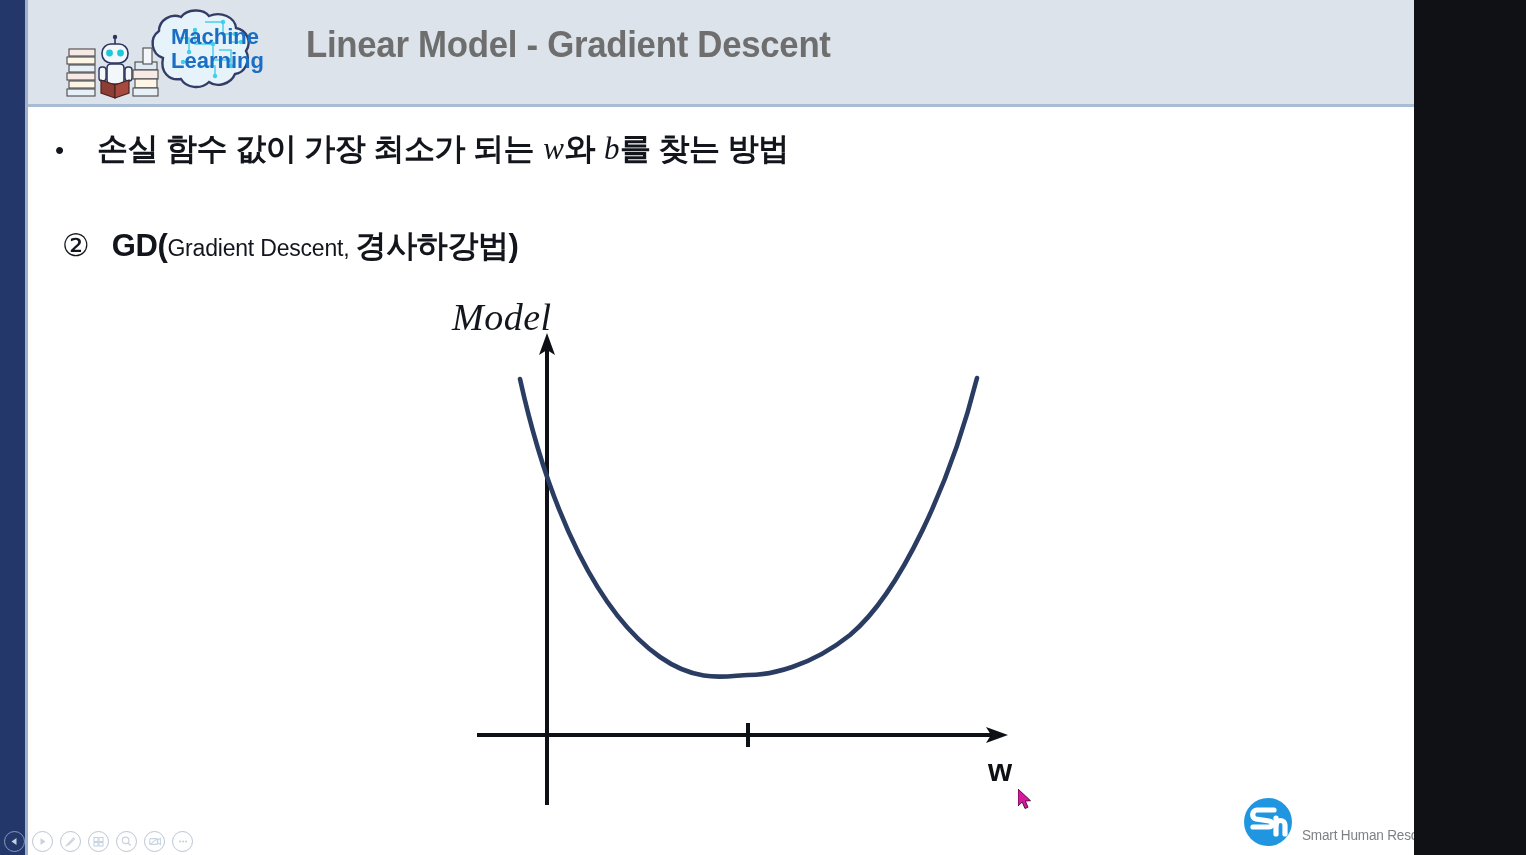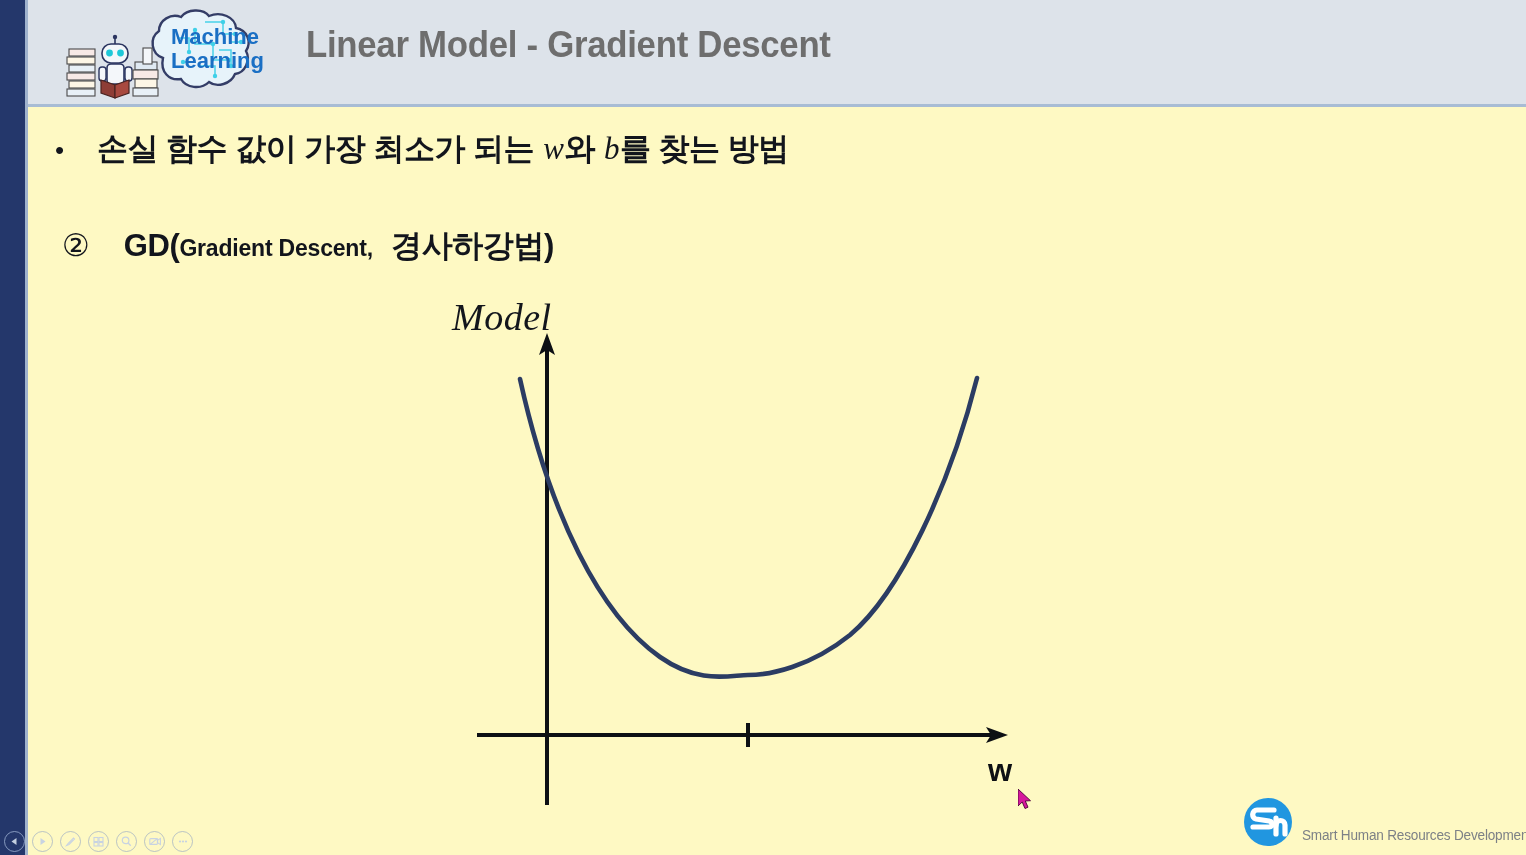--- a/index.html
+++ b/index.html
@@ -7,24 +7,24 @@
     margin: 0;
     padding: 0;
     background: #0f1115;
   }
   body {
     font-family: "Liberation Sans", "DejaVu Sans", sans-serif;
   }
 
   #slide {
     position: relative;
-    width: 1526px;
+    width: 1414px;
     height: 855px;
     overflow: hidden;
-    background: #fef9c3;
+    background: #ffffff;
     user-select: none;
   }
 
   
   #left-rail {
     position: absolute;
     left: 0; top: 0;
     width: 25px;
     height: 855px;
     background: #24376b;
@@ -117,25 +117,24 @@
     font-size: 31px;
     color: #12151c;
     font-weight: normal;
     margin-right: 22px;
   }
   #item-main {
     font-size: 31px;
     font-weight: bold;
     color: #12151c;
     letter-spacing: -0.4px;
-    margin-left: 12px;
   }
   #item-sub {
     font-size: 23px;
-    font-weight: bold;
+    font-weight: normal;
     color: #12151c;
     letter-spacing: -0.2px;
   }
 
   
   #chart {
     position: absolute;
     left: 430px;
     top: 285px;
     width: 620px;

